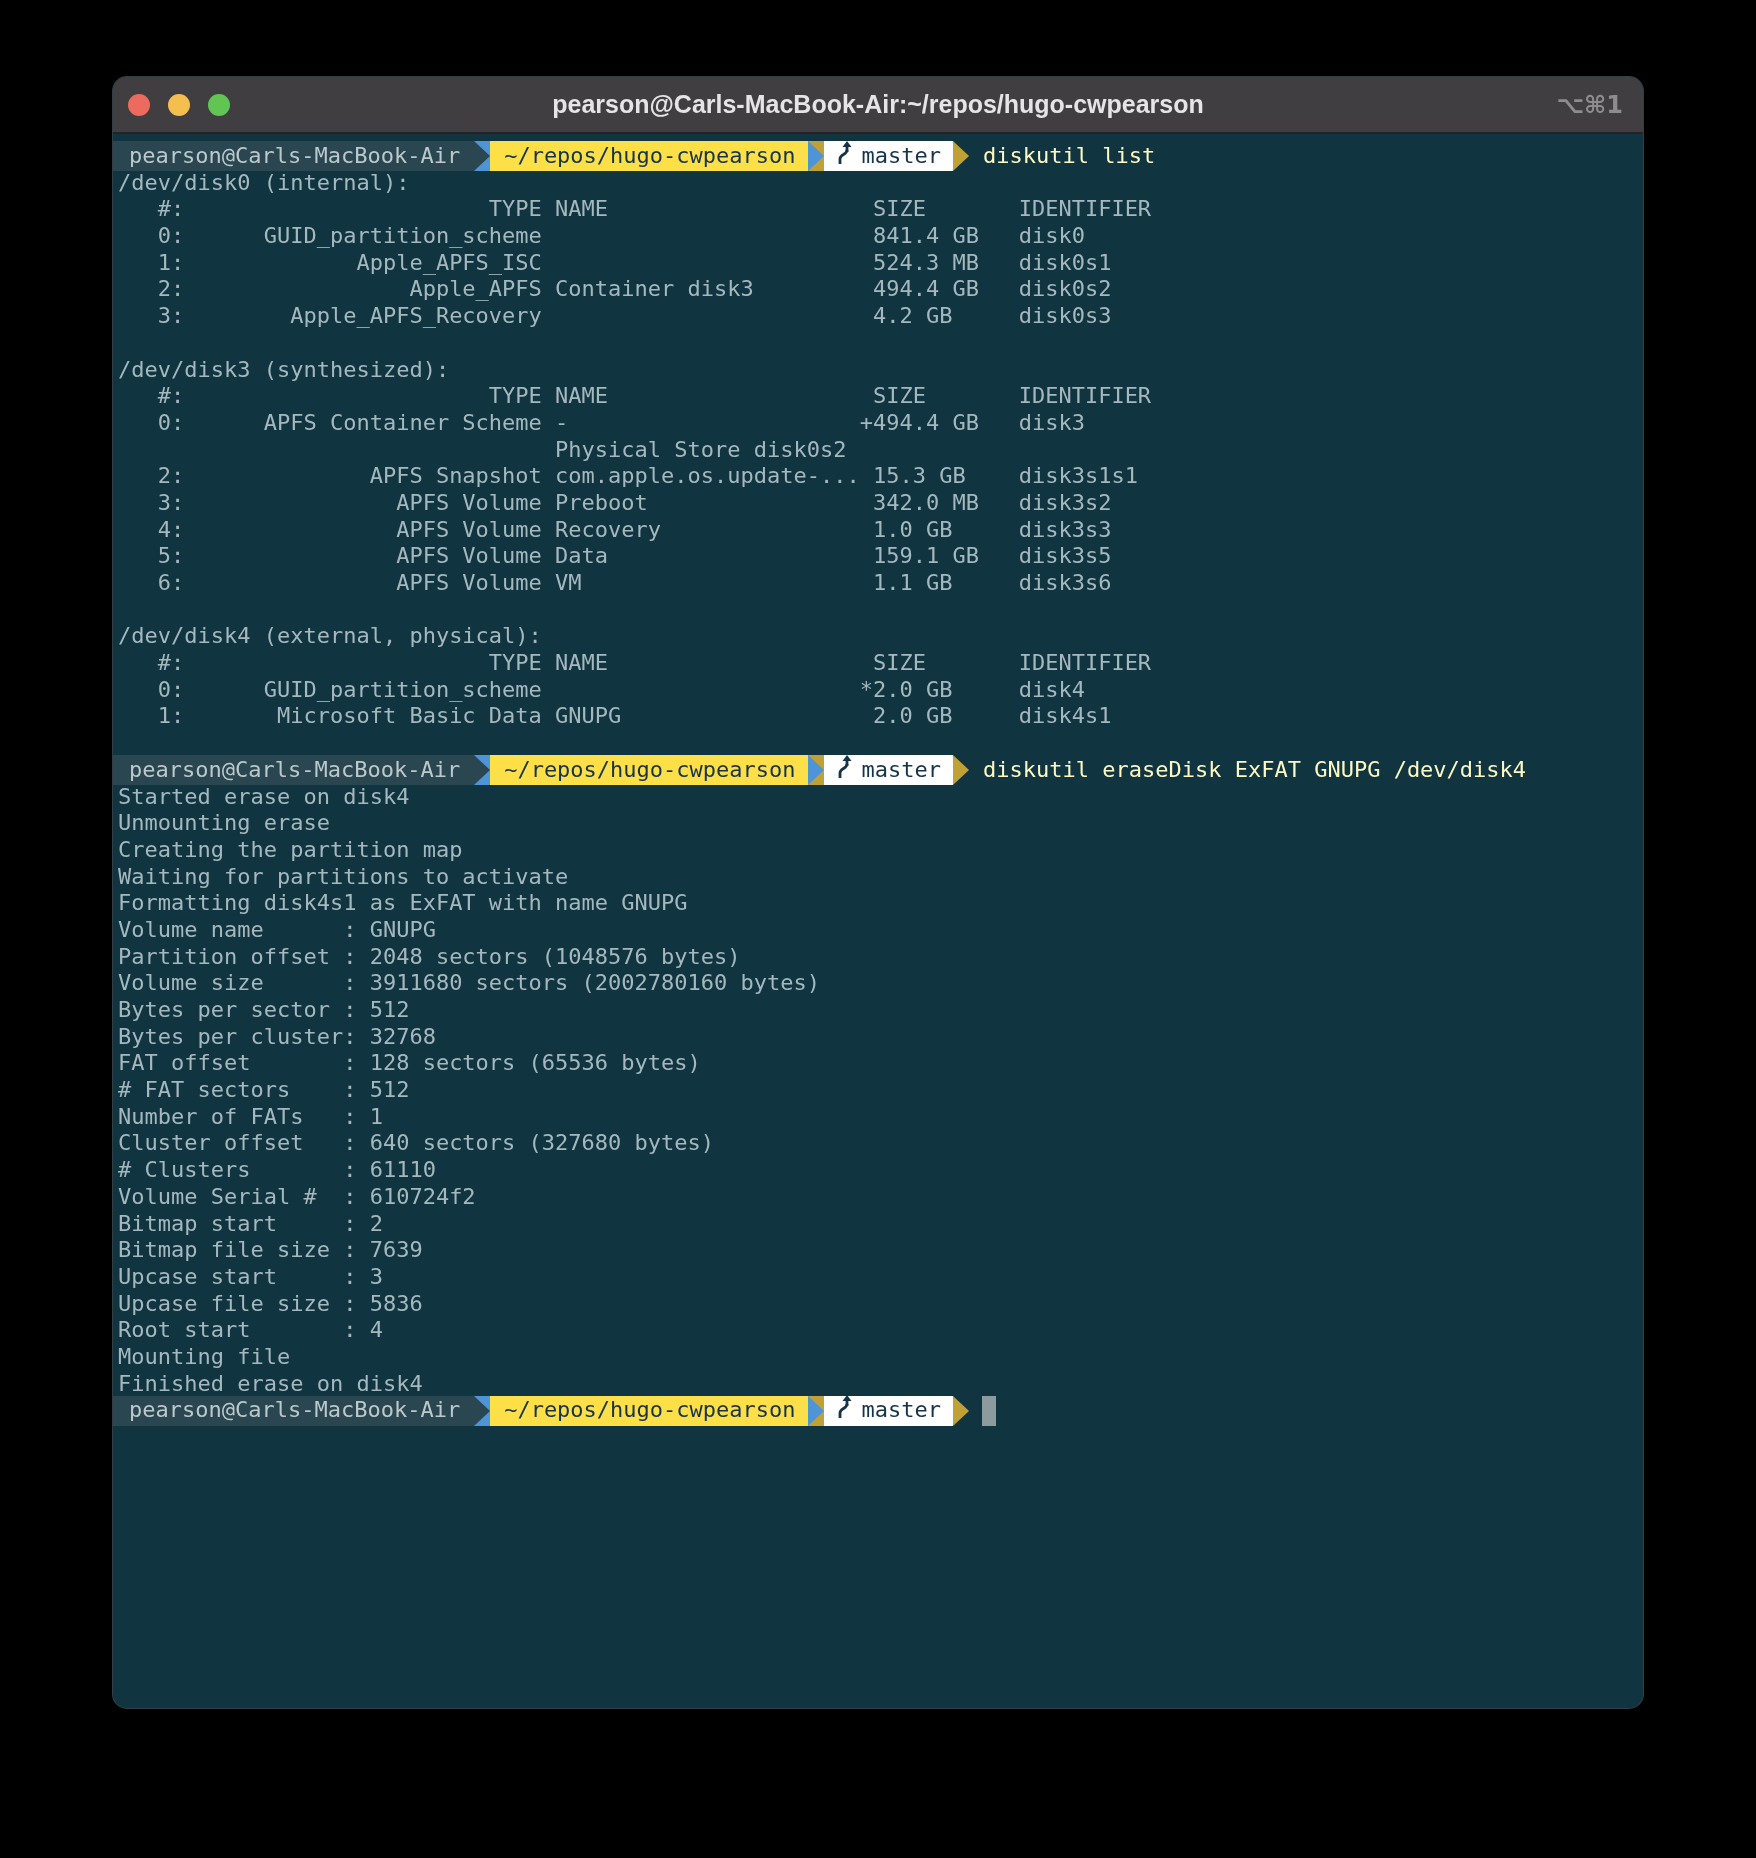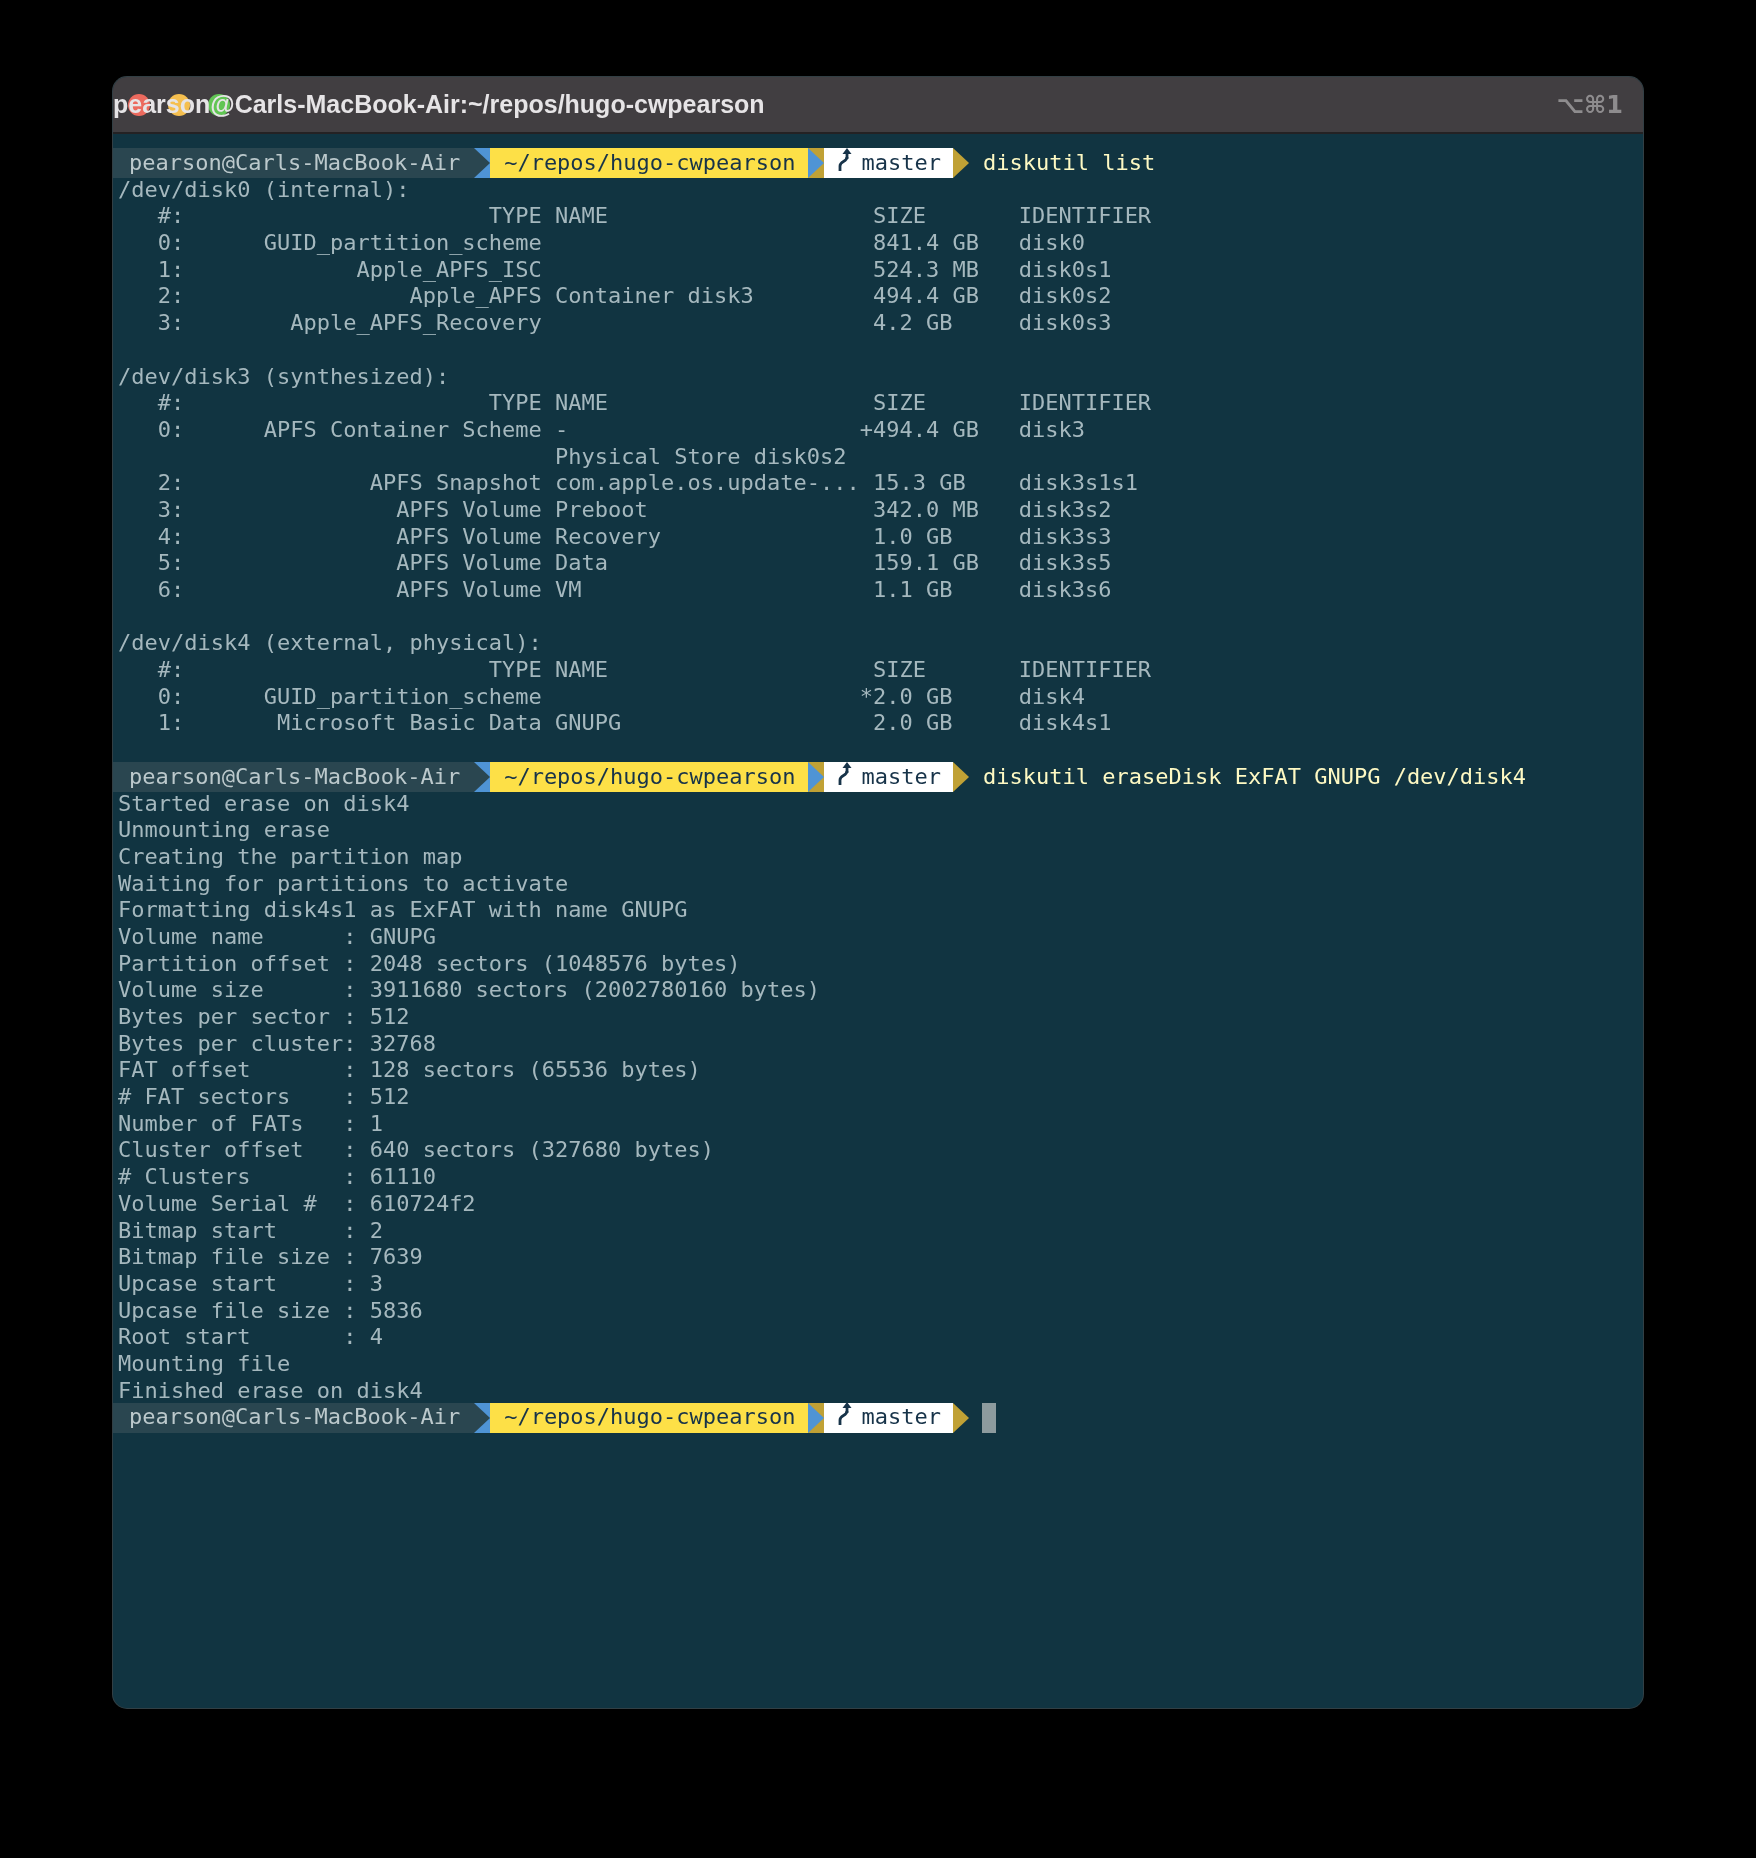--- a/index.html
+++ b/index.html
@@ -9,26 +9,26 @@
           border-radius:14px;overflow:hidden;background:#113441;
           box-shadow:0 0 0 1px rgba(110,140,150,0.45);}
   
   .titlebar{position:relative;height:55px;background:#413e41;border-bottom:2px solid #242224;
             display:flex;align-items:center;}
   .lights{display:flex;gap:18px;padding-left:15px;}
   .light{width:22px;height:22px;border-radius:50%;}
   .light.red{background:#ec6a5e;}
   .light.yellow{background:#f5bf4f;}
   .light.green{background:#61c554;}
-  .title{position:absolute;left:0;right:0;text-align:left;
+  .title{position:absolute;left:0;right:0;text-align:center;
          font-family:"Liberation Sans",sans-serif;font-weight:bold;font-size:25px;color:#e6e4e6;}
   .shortcut{position:absolute;right:20px;top:50%;transform:translateY(-50%);
             font-family:"DejaVu Sans",sans-serif;font-weight:bold;font-size:24px;color:#8e8c8e;}
   
-  .term{position:absolute;top:57px;left:0;right:0;bottom:0;padding-top:16px;
+  .term{position:absolute;top:57px;left:0;right:0;bottom:0;padding-top:9px;
         font-size:22px;cursor:text;}
   .line{height:26.7px;line-height:26.7px;white-space:pre;padding-left:5px;
         color:#a5b8be;}
   .line.prompt{display:flex;align-items:center;padding-left:0;}
   .seg{height:30px;display:inline-flex;align-items:center;flex:none;}
   .seg-host{background:#2a4650;color:#bcc9cc;padding:0 14px 0 16px;}
   .seg-dir{background:#fde047;color:#173349;padding:0 12px 0 14px;}
   .seg-git{background:#ffffff;color:#173349;padding:0 12px 0 10px;}
   .sep{width:0;height:0;flex:none;
        border-top:15px solid transparent;border-bottom:15px solid transparent;

